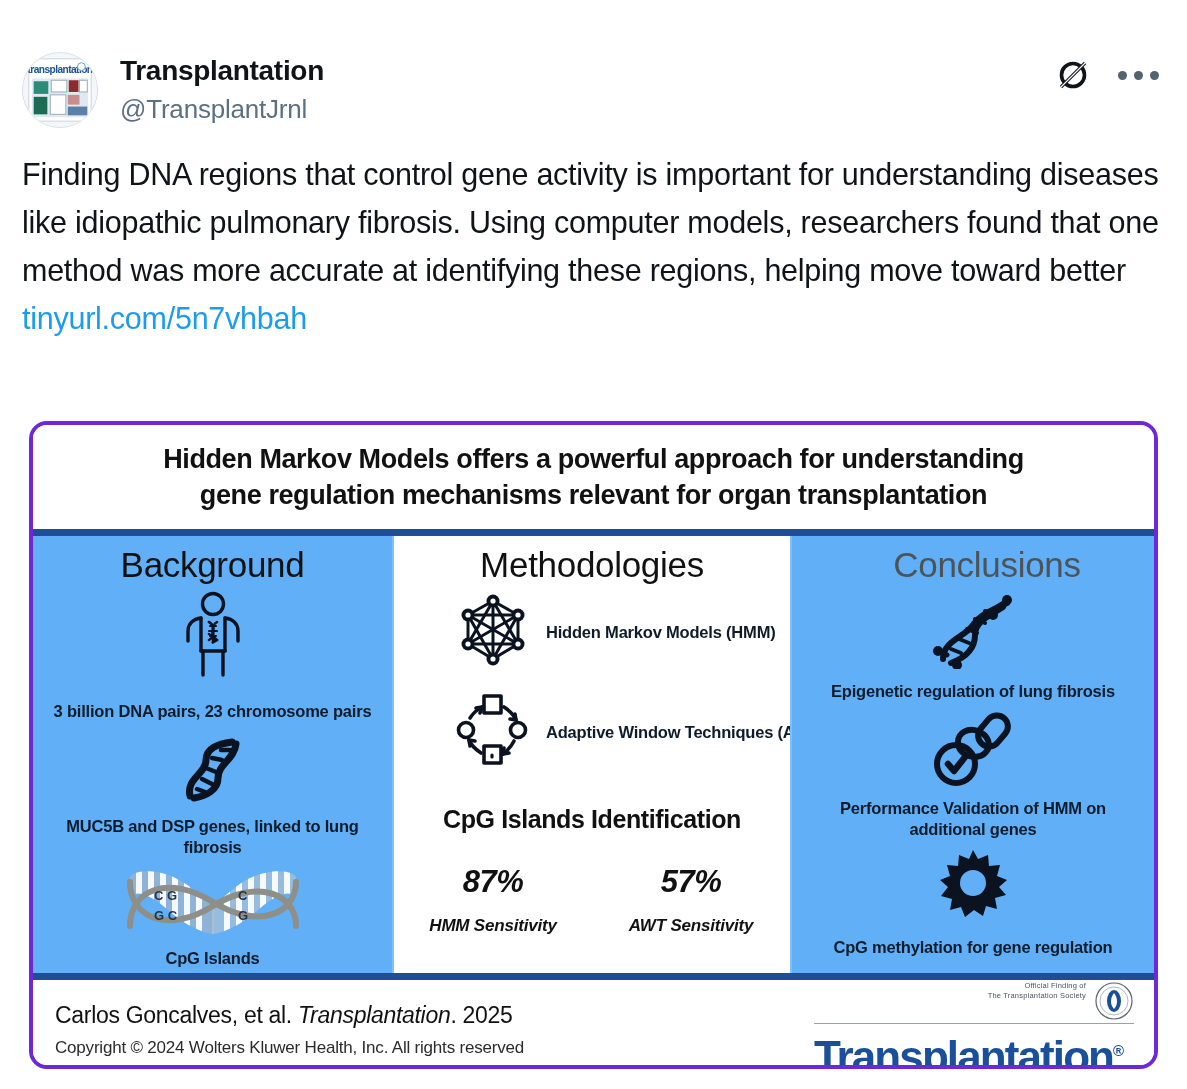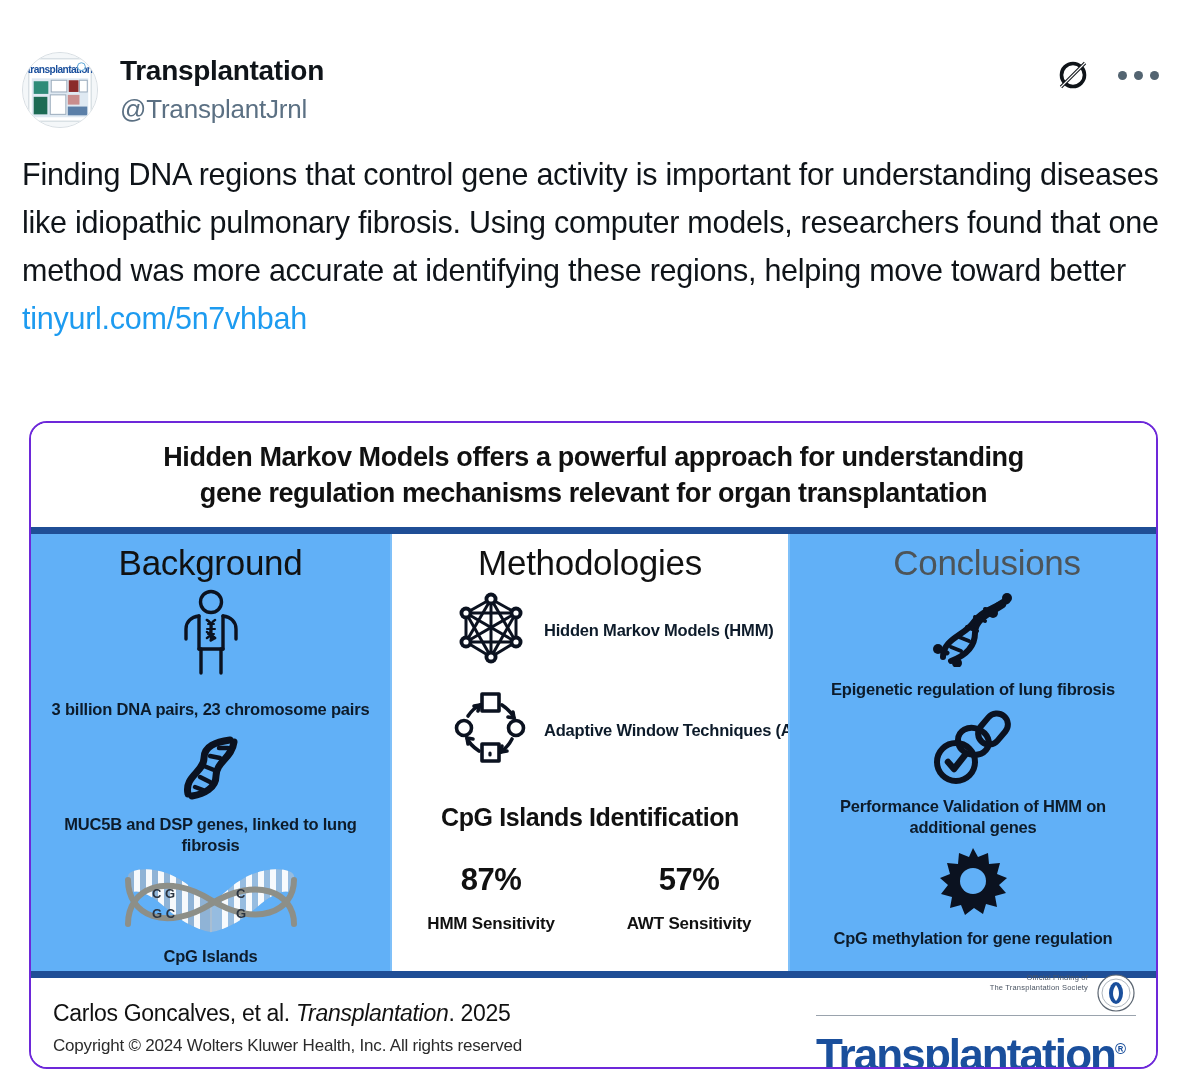--- a/index.html
+++ b/index.html
@@ -56,21 +56,21 @@
     color: #0f1419;
     letter-spacing: -0.25px;
   }
   .tw-link { color: #1d9bf0; text-decoration: none; }
 
   
   .media-card {
     position: absolute;
     left: 29px; top: 421px;
     width: 1129px; height: 648px;
-    border: 2px solid #6d28d9;
+    border: 4px solid #6d28d9;
     border-radius: 18px;
     overflow: hidden;
     background: #fff;
   }
 
   .info-title {
     height: 104px;
     display: flex; flex-direction: column;
     align-items: center; justify-content: center;
     text-align: center;
@@ -114,21 +114,21 @@
 
   
   .m-row { display:flex; align-items:center; gap: 16px; width:100%; padding-left: 26px; margin-left: 36px; }
   .m-label { font-size: 16.5px; font-weight: bold; color: #0d1b2a; letter-spacing:-0.2px; }
 
   .cpg-head {
     font-size: 25px; font-weight: bold; color: #111;
     text-align:center; letter-spacing:-0.4px;
   }
   .stats { display:flex; width: 100%; }
-  .stat { flex:1; text-align:center; }
+  .stat { flex:1; text-align:center;font-style:italic; }
   .stat-val { font-size: 31px; font-weight: bold; color: #111; letter-spacing:-0.5px; }
   .stat-lbl { font-size: 17px; font-weight: bold; color: #111; margin-top: 16px; letter-spacing:-0.2px; }
 
   
   .info-footer {
     height: 99px; background: #fff;
     display: flex; align-items: center; justify-content: space-between;
     padding: 0 20px 0 22px;
     position: relative;
   }
@@ -136,21 +136,21 @@
   .cite-line1 em { font-style: italic; }
   .cite-line2 { font-size: 17px; color: #2b2b2b; margin-top: 9px; letter-spacing:-0.2px; }
 
   .journal-logo { width: 320px; position: relative; padding-top: 4px; }
   .jl-top { display:flex; justify-content:flex-end; align-items:flex-start; gap: 8px; }
   .jl-small { text-align: right; font-size: 7.5px; color:#4b5563; line-height: 10px; letter-spacing: 0.2px;}
   .jl-seal { width: 40px; height: 40px; flex:0 0 40px; }
   .jl-hr { height: 1px; background:#9aa3ad; margin: 2px 0 2px 0; }
   .jl-word {
     font-size: 44px; font-weight: bold; color:#1a4f9c;
-    letter-spacing: -1.9px; line-height: 62px; text-align:left;
+    letter-spacing: -1.9px; line-height: 50px; text-align:left;
   }
   .jl-word sup { font-size: 15px; vertical-align: super; }
 </style>
 </head>
 <body>
 
 <div class="tweet">
 
   <div class="tw-header">
 
@@ -420,21 +420,21 @@
 
           <div class="cap" style="margin-top:6px">Performance Validation of HMM on additional genes</div>
 
           <span class="icon-dark" style="margin-top:8px">
             <svg width="70" height="70" viewBox="0 0 70 70" xmlns="http://www.w3.org/2000/svg">
               <path fill="#0b1220" d="M35 2 L40 11 L50 7 L51 18 L62 17 L59 28 L69 32 L61 39 L68 47 L57 50 L59 61 L48 58 L45 68 L36 62 L27 69 L23 59 L12 62 L14 51 L3 48 L10 39 L2 32 L12 28 L9 17 L20 18 L21 7 L31 11 Z"></path>
               <circle cx="35" cy="35" r="13" fill="#61b0f7"></circle>
             </svg>
           </span>
 
-          <div class="cap" style="margin-top:8px">CpG methylation for gene regulation</div>
+          <div class="cap" style="margin-top:15px">CpG methylation for gene regulation</div>
         </div>
       </div>
     </div>
 
     <div class="rule"></div>
 
     <div class="info-footer">
       <div>
         <div class="cite-line1">
           <span>Carlos Goncalves, et al. </span><em>Transplantation</em><span>. 2025</span>

